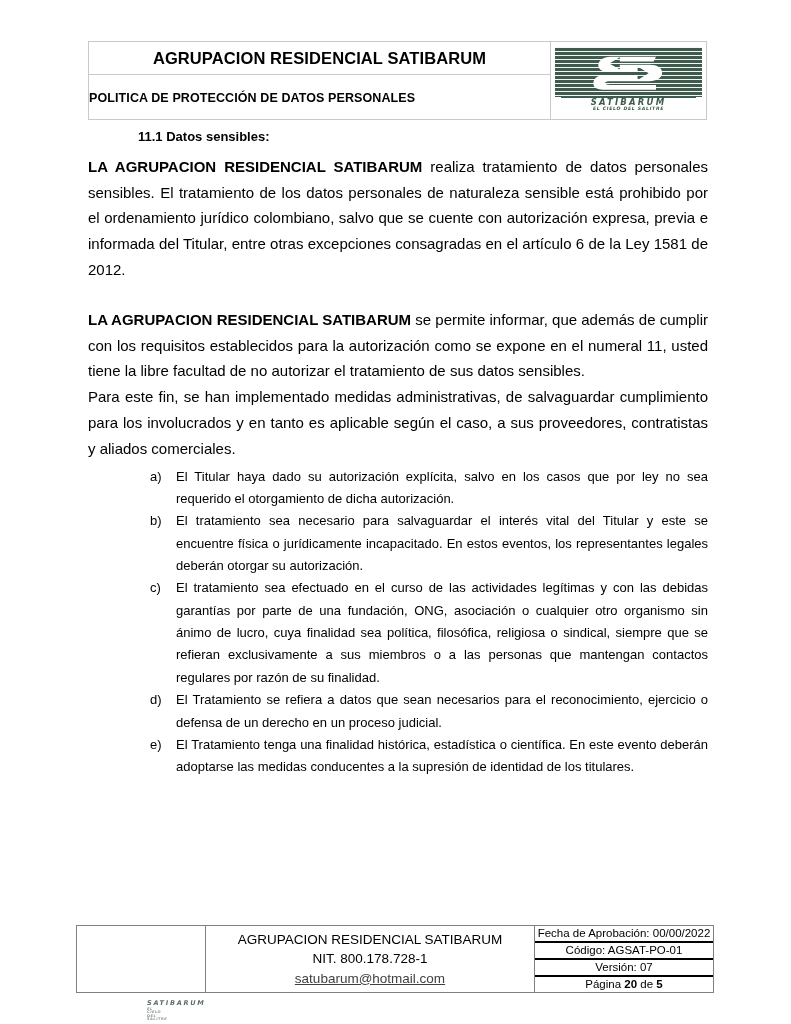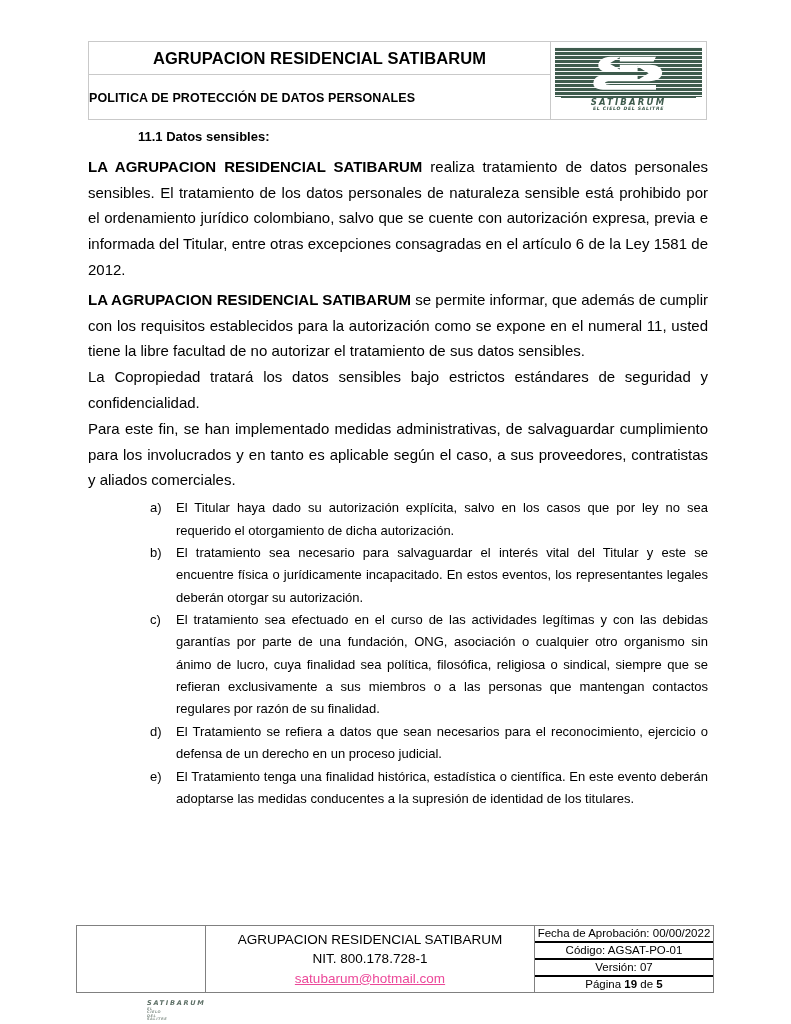--- a/index.html
+++ b/index.html
@@ -143,21 +143,21 @@
     line-height: 1.45;
   }
   p.para {
     font-size: 15px;
     line-height: 1.72;
     margin: 0 0 0 0;
     text-align: justify;
     text-justify: inter-word;
   }
   p.para.gap {
-    margin-top: 4px;
+    margin-top: 24px;
   }
   p.para.tight {
     margin-top: 0px;
   }
   .b {
     font-weight: bold;
   }
 
   
   ol.alpha {
@@ -222,21 +222,21 @@
     font-size: 11.5px;
     height: 15px;
     padding: 0 2px;
     line-height: 1.25;
     white-space: nowrap;
   }
   .ft-right-table tr:last-child td {
     border-bottom: none;
   }
   .email {
-    color: #ec4899;
+    color: #404040;
     text-decoration: underline;
     font-size: 13.5px;
   }
 
   
   .ft-logo-box {
     position: relative;
     width: 100%;
     height: 54px;
   }
@@ -320,21 +320,20 @@
     <div class="sec-heading">11.1 Datos sensibles:</div>
 
     <p class="para tight">
       <span class="b">LA AGRUPACION RESIDENCIAL SATIBARUM</span><span> realiza tratamiento de datos personales sensibles. El tratamiento de los datos personales de naturaleza sensible está prohibido por el ordenamiento jurídico colombiano, salvo que se cuente con autorización expresa, previa e informada del Titular, entre otras excepciones consagradas en el artículo 6 de la Ley 1581 de 2012.</span>
     </p>
 
     <p class="para gap">
       <span class="b">LA AGRUPACION RESIDENCIAL SATIBARUM</span><span> se permite informar, que además de cumplir con los requisitos establecidos para la autorización como se expone en el numeral 11, usted tiene la libre facultad de no autorizar el tratamiento de sus datos sensibles.</span>
     </p>
 
-    <p class="para tight">La Copropiedad tratará los datos sensibles bajo estrictos estándares de seguridad y confidencialidad.</p>
 
     <p class="para tight">Para este fin, se han implementado medidas administrativas, de salvaguardar cumplimiento para los involucrados y en tanto es aplicable según el caso, a sus proveedores, contratistas y aliados comerciales.</p>
 
 
     <ol class="alpha">
       <li>
         <span class="marker">a)</span><span>El Titular haya dado su autorización explícita, salvo en los casos que por ley no sea requerido el otorgamiento de dicha autorización.</span>
       </li>
       <li>
         <span class="marker">b)</span><span>El tratamiento sea necesario para salvaguardar el interés vital del Titular y este se encuentre física o jurídicamente incapacitado. En estos eventos, los representantes legales deberán otorgar su autorización.</span>
@@ -385,21 +384,21 @@
                 <tr>
             <td>Fecha de Aprobación: 00/00/2022</td>
           </tr>
           <tr>
             <td>Código: AGSAT-PO-01</td>
           </tr>
           <tr>
             <td>Versión: 07</td>
           </tr>
           <tr>
-            <td><span>Página </span><b>19</b><span> de </span><b>5</b></td>
+            <td><span>Página </span><b>20</b><span> de </span><b>5</b></td>
           </tr>
         </tbody>
             </table>
       </td>
     </tr>
   </tbody>
     </table>
 
 </div>
 

